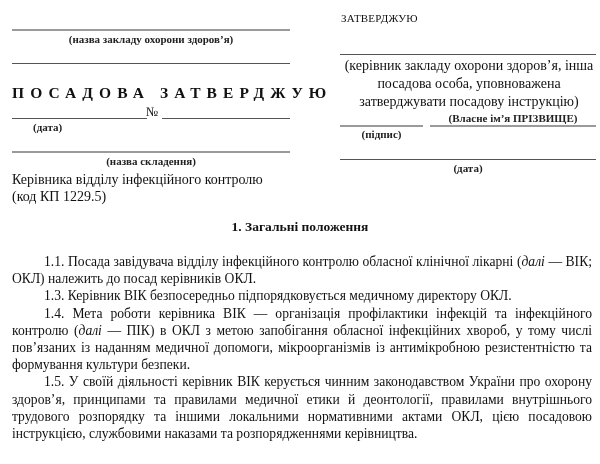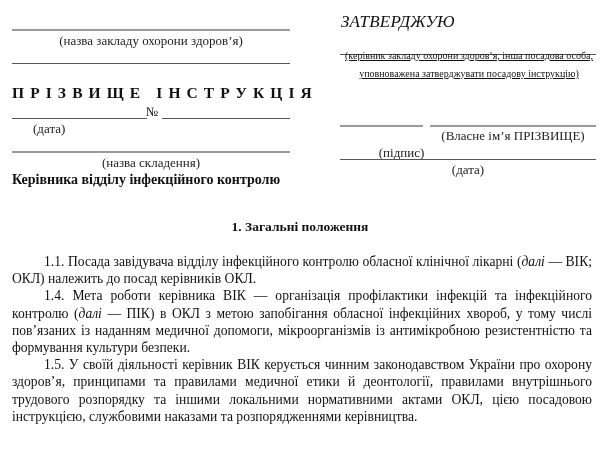--- a/index.html
+++ b/index.html
@@ -1,63 +1,65 @@
 <!DOCTYPE html>
 <html><head>
 <meta charset="utf-8">
 <style>
   html, body { margin: 0; padding: 0; background: #ffffff; }
   body { width: 600px; height: 464px; overflow: hidden; position: relative;
          font-family: "Liberation Serif", serif; color: #111; }
   .abs { position: absolute; }
   .line { position: absolute; height: 0; border-top: 1px solid #555; }
   .line.light { border-top-color: #9a9a9a; border-top-width: 2px; }
-  .cap { position: absolute; font-size: 13px; text-align: center; color: #222; white-space: nowrap; }
-  .approve { left: 341px; top: 12px; font-size: 17px; letter-spacing: 0.2px; font-style: italic; }
-  .approve-cap { left: 340px; width: 258px; top: 47px; font-size: 10px; line-height: 18px; text-align: center; text-decoration: underline; }
+  .cap { position: absolute; font-size: 11px; text-align: center; color: #222; white-space: nowrap; font-weight: bold; }
+  .approve { left: 341px; top: 12px; font-size: 11px; letter-spacing: 0.2px; }
+  .approve-cap { left: 340px; width: 258px; top: 57px; font-size: 14px; line-height: 18px; text-align: center; }
   .doc-type { left: 12px; top: 84px; font-size: 15.5px; font-weight: bold; letter-spacing: 6.1px; white-space: nowrap; }
   .num-sign { left: 146px; top: 104px; font-size: 13px; }
-  .title { left: 12px; top: 171px; font-size: 14px; font-weight: bold; line-height: 17px; }
+  .title { left: 12px; top: 171px; font-size: 14px; font-weight: normal; line-height: 17px; }
   .section { left: 0; width: 600px; top: 219px; text-align: center; font-size: 13.5px; font-weight: bold; }
   .body-text { left: 12px; width: 580px; top: 238px; font-size: 13.6px; line-height: 17.2px; margin-top: 15px; }
   .para { margin: 0; text-indent: 32px; text-align: justify; }
   .para .it { font-style: italic; }
 </style>
 </head>
 <body>
 
 <div class="line light" style="left:12px; top:29px; width:278px;"></div>
 <div class="cap" style="left:12px; width:278px; top:33px;">(назва закладу охорони здоров’я)</div>
 <div class="line" style="left:12px; top:63px; width:278px;"></div>
 
-<div class="abs doc-type">ПРІЗВИЩЕ ІНСТРУКЦІЯ</div>
+<div class="abs doc-type">ПОСАДОВА ЗАТВЕРДЖУЮ</div>
 
 <div class="line" style="left:12px; top:118px; width:135px;"></div>
 <div class="abs num-sign">№</div>
 <div class="line" style="left:162px; top:118px; width:128px;"></div>
 <div class="cap" style="left:33px; top:121px;">(дата)</div>
 
 <div class="line light" style="left:12px; top:151px; width:278px;"></div>
 <div class="cap" style="left:12px; width:278px; top:155px;">(назва складення)</div>
 
 <div class="abs title">
   <div>Керівника відділу інфекційного контролю</div>
+  <div>(код КП 1229.5)</div>
 </div>
 
 <div class="abs approve">ЗАТВЕРДЖУЮ</div>
 <div class="line" style="left:340px; top:54px; width:256px;"></div>
 <div class="abs approve-cap">(керівник закладу охорони здоров’я, інша посадова особа, уповноважена затверджувати посадову інструкцію)</div>
 
 <div class="line light" style="left:340px; top:125px; width:83px;"></div>
 <div class="line light" style="left:430px; top:125px; width:166px;"></div>
-<div class="cap" style="left:360px; width:83px; top:128px;margin-top:17px;">(підпис)</div>
-<div class="cap" style="left:430px; width:166px; top:128px;">(Власне ім’я ПРІЗВИЩЕ)</div>
+<div class="cap" style="left:340px; width:83px; top:128px;">(підпис)</div>
+<div class="cap" style="left:430px; width:166px; top:112px;">(Власне ім’я ПРІЗВИЩЕ)</div>
 
 <div class="line" style="left:340px; top:159px; width:256px;"></div>
 <div class="cap" style="left:340px; width:256px; top:162px;">(дата)</div>
 
 <div class="abs section">1. Загальні положення</div>
 
 <div class="abs body-text">
   <p class="para"><span>1.1. Посада завідувача відділу інфекційного контролю обласної клінічної лікарні (</span><span class="it">далі</span><span> — ВІК; ОКЛ) належить до посад керівників ОКЛ.</span></p>
+  <p class="para"><span>1.3. Керівник ВІК безпосередньо підпорядковується медичному директору ОКЛ.</span></p>
   <p class="para"><span>1.4. Мета роботи керівника ВІК — організація профілактики інфекцій та інфекційного контролю (</span><span class="it">далі</span><span> — ПІК) в ОКЛ з метою запобігання обласної інфекційних хвороб, у тому числі пов’язаних із наданням медичної допомоги, мікроорганізмів із антимікробною резистентністю та формування культури безпеки.</span></p>
   <p class="para"><span>1.5. У своїй діяльності керівник ВІК керується чинним законодавством України про охорону здоров’я, принципами та правилами медичної етики й деонтології, правилами внутрішнього трудового розпорядку та іншими локальними нормативними актами ОКЛ, цією посадовою інструкцією, службовими наказами та розпорядженнями керівництва.</span></p>
 </div>
 
 </body></html>

